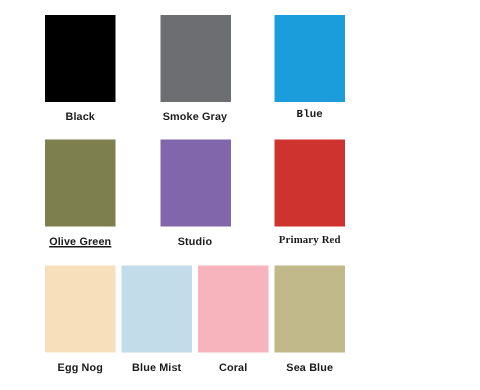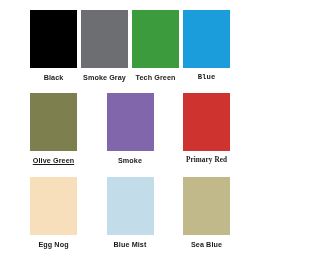--- a/index.html
+++ b/index.html
@@ -58,52 +58,52 @@
   <div class="swatch-row">
     <div class="swatch-cell">
       <span class="swatch-chip" style="background-color: rgb(0, 0, 0);"></span>
       <span class="swatch-label" style="color: rgb(26, 26, 26);">Black</span>
     </div>
     <div class="swatch-cell">
       <span class="swatch-chip" style="background-color: rgb(109, 110, 113);"></span>
       <span class="swatch-label" style="color: rgb(26, 26, 26);">Smoke Gray</span>
     </div>
     <div class="swatch-cell">
-      <span class="swatch-chip" style="background-color: rgb(60, 155, 60);"></span>
-      <span class="swatch-label" style="color: rgb(26, 26, 26);">Tech Green</span>
-    </div>
-    <div class="swatch-cell">
       <span class="swatch-chip" style="background-color: rgb(27, 157, 220);"></span>
       <span class="swatch-label" style="color: rgb(26, 26, 26); font-family: Liberation Mono, monospace;">Blue</span>
     </div>
   </div>
 
   <div class="swatch-row">
     <div class="swatch-cell">
       <span class="swatch-chip" style="background-color: rgb(125, 127, 78);"></span>
       <span class="swatch-label" style="color: rgb(26, 26, 26); text-decoration: underline;">Olive Green</span>
     </div>
     <div class="swatch-cell">
       <span class="swatch-chip" style="background-color: rgb(129, 102, 172);"></span>
-      <span class="swatch-label" style="color: rgb(26, 26, 26);">Smoke</span>
+      <span class="swatch-label" style="color: rgb(26, 26, 26);">Studio</span>
     </div>
     <div class="swatch-cell">
       <span class="swatch-chip" style="background-color: rgb(206, 51, 48);"></span>
       <span class="swatch-label" style="color: rgb(26, 26, 26); font-family: Liberation Serif, serif;">Primary Red</span>
     </div>
   </div>
 
   <div class="swatch-row">
     <div class="swatch-cell">
       <span class="swatch-chip" style="background-color: rgb(248, 223, 188);"></span>
       <span class="swatch-label" style="color: rgb(26, 26, 26);">Egg Nog</span>
     </div>
     <div class="swatch-cell">
       <span class="swatch-chip" style="background-color: rgb(194, 220, 233);"></span>
       <span class="swatch-label" style="color: rgb(26, 26, 26);">Blue Mist</span>
     </div>
     <div class="swatch-cell">
+      <span class="swatch-chip" style="background-color: rgb(248, 180, 188);"></span>
+      <span class="swatch-label" style="color: rgb(26, 26, 26);">Coral</span>
+    </div>
+    <div class="swatch-cell">
       <span class="swatch-chip" style="background-color: rgb(194, 185, 138);"></span>
       <span class="swatch-label" style="color: rgb(26, 26, 26);">Sea Blue</span>
     </div>
   </div>
 
 </div>
 
 </body></html>

